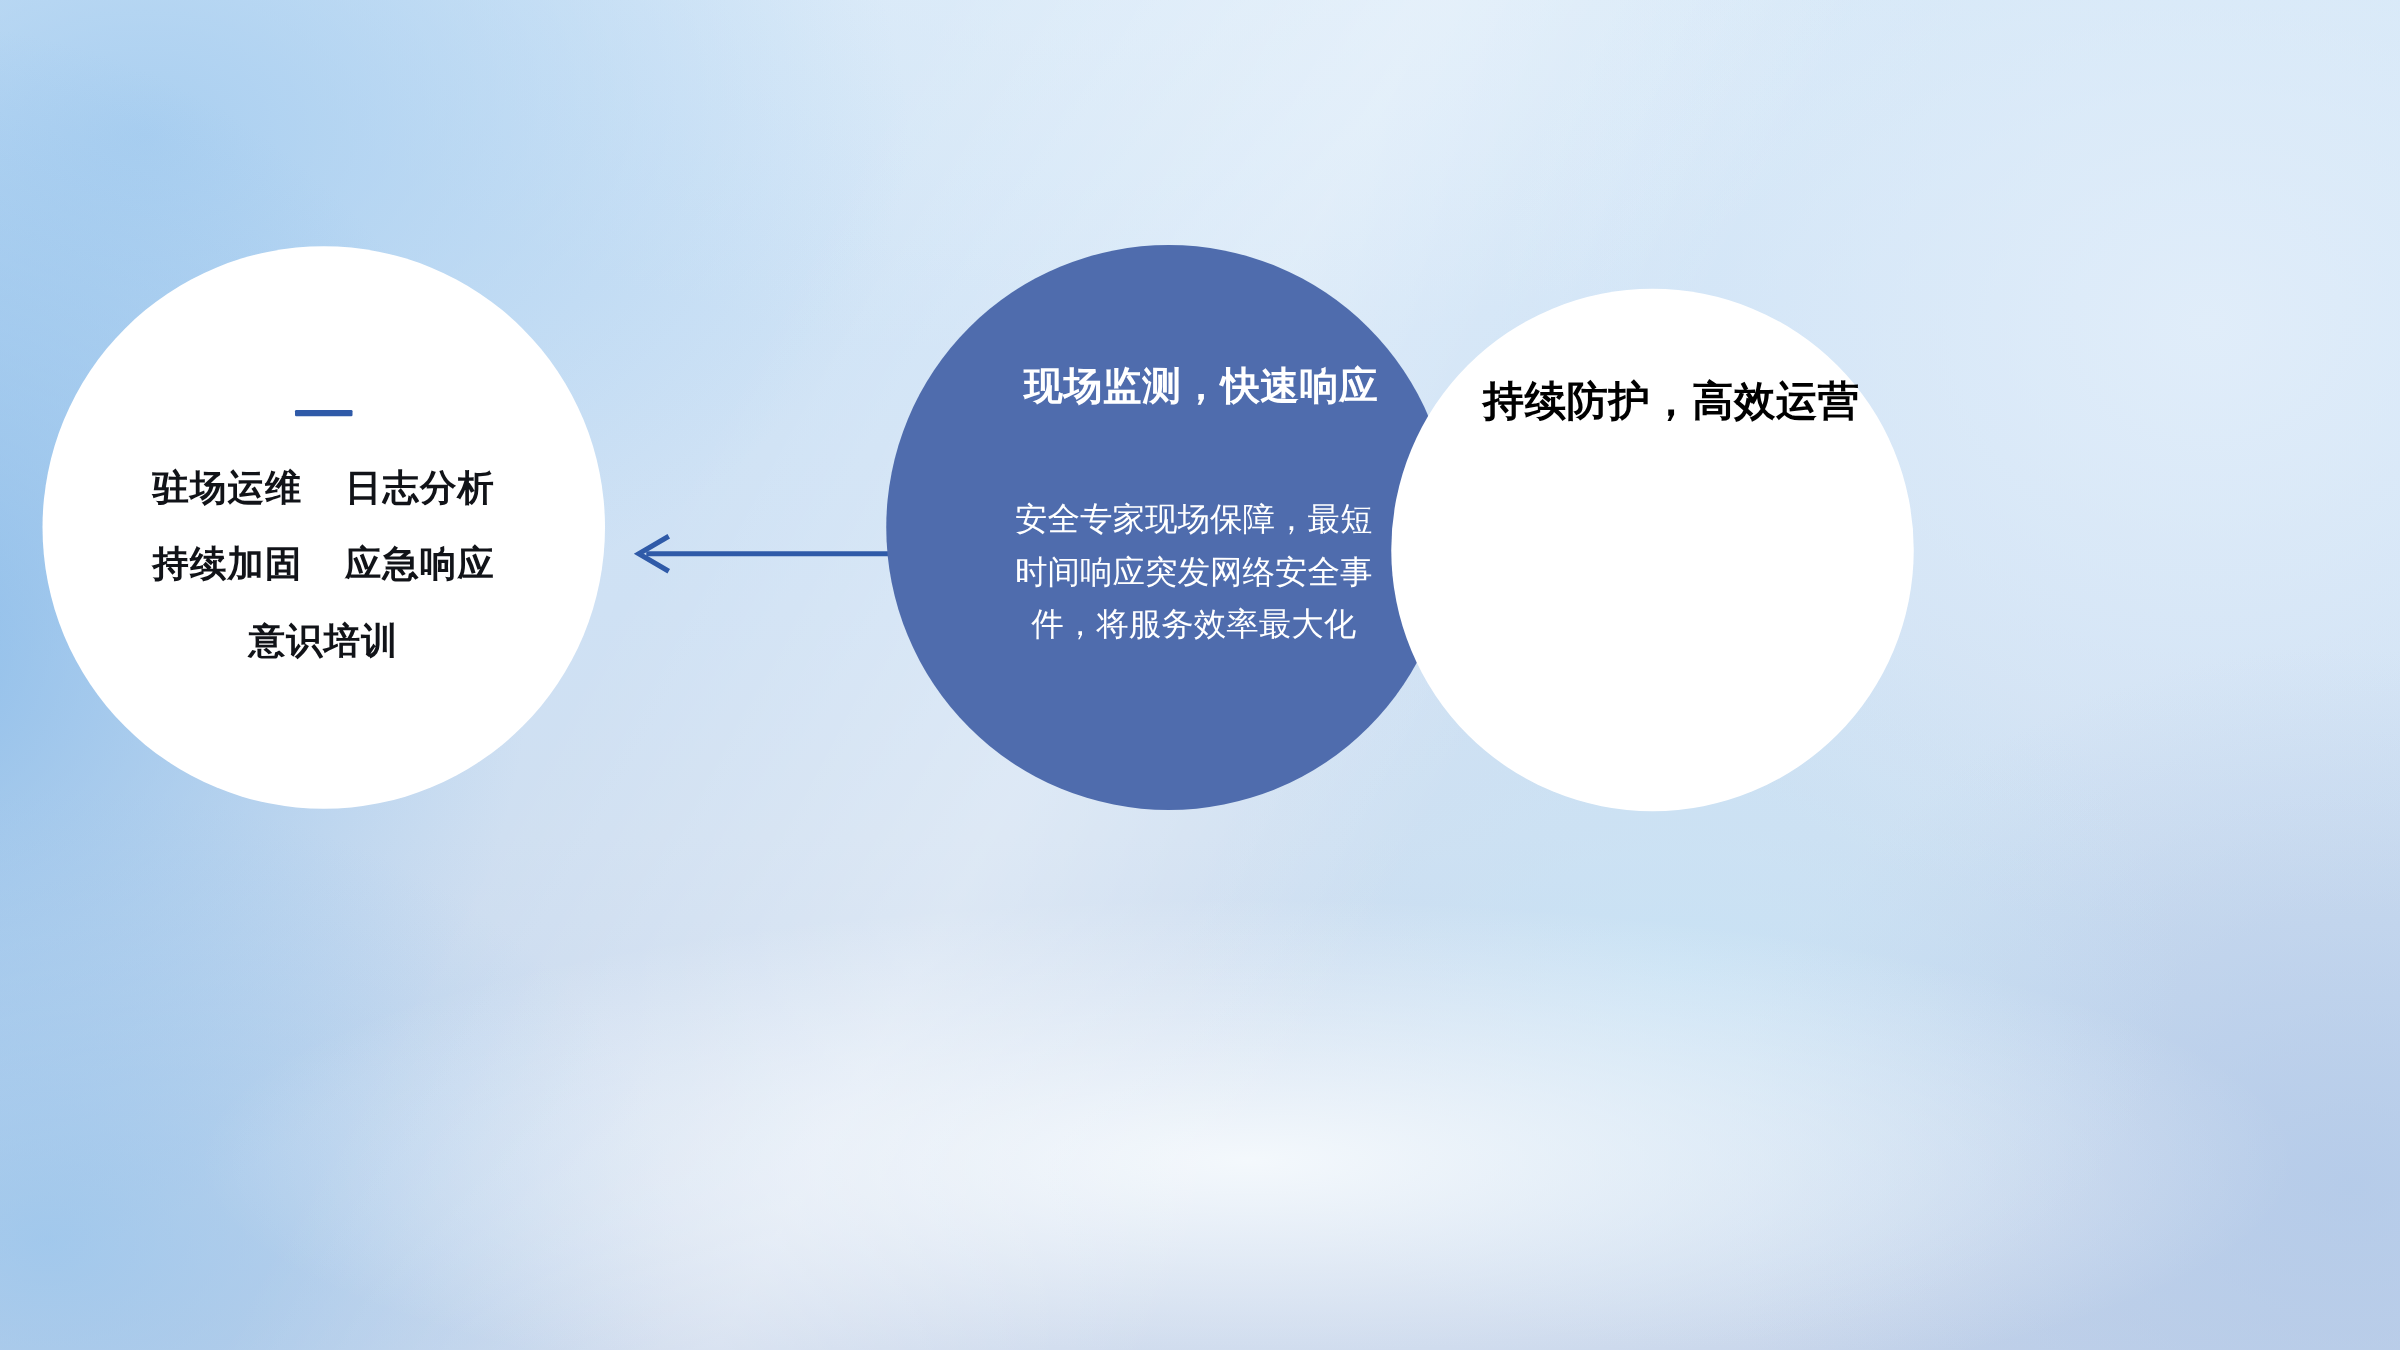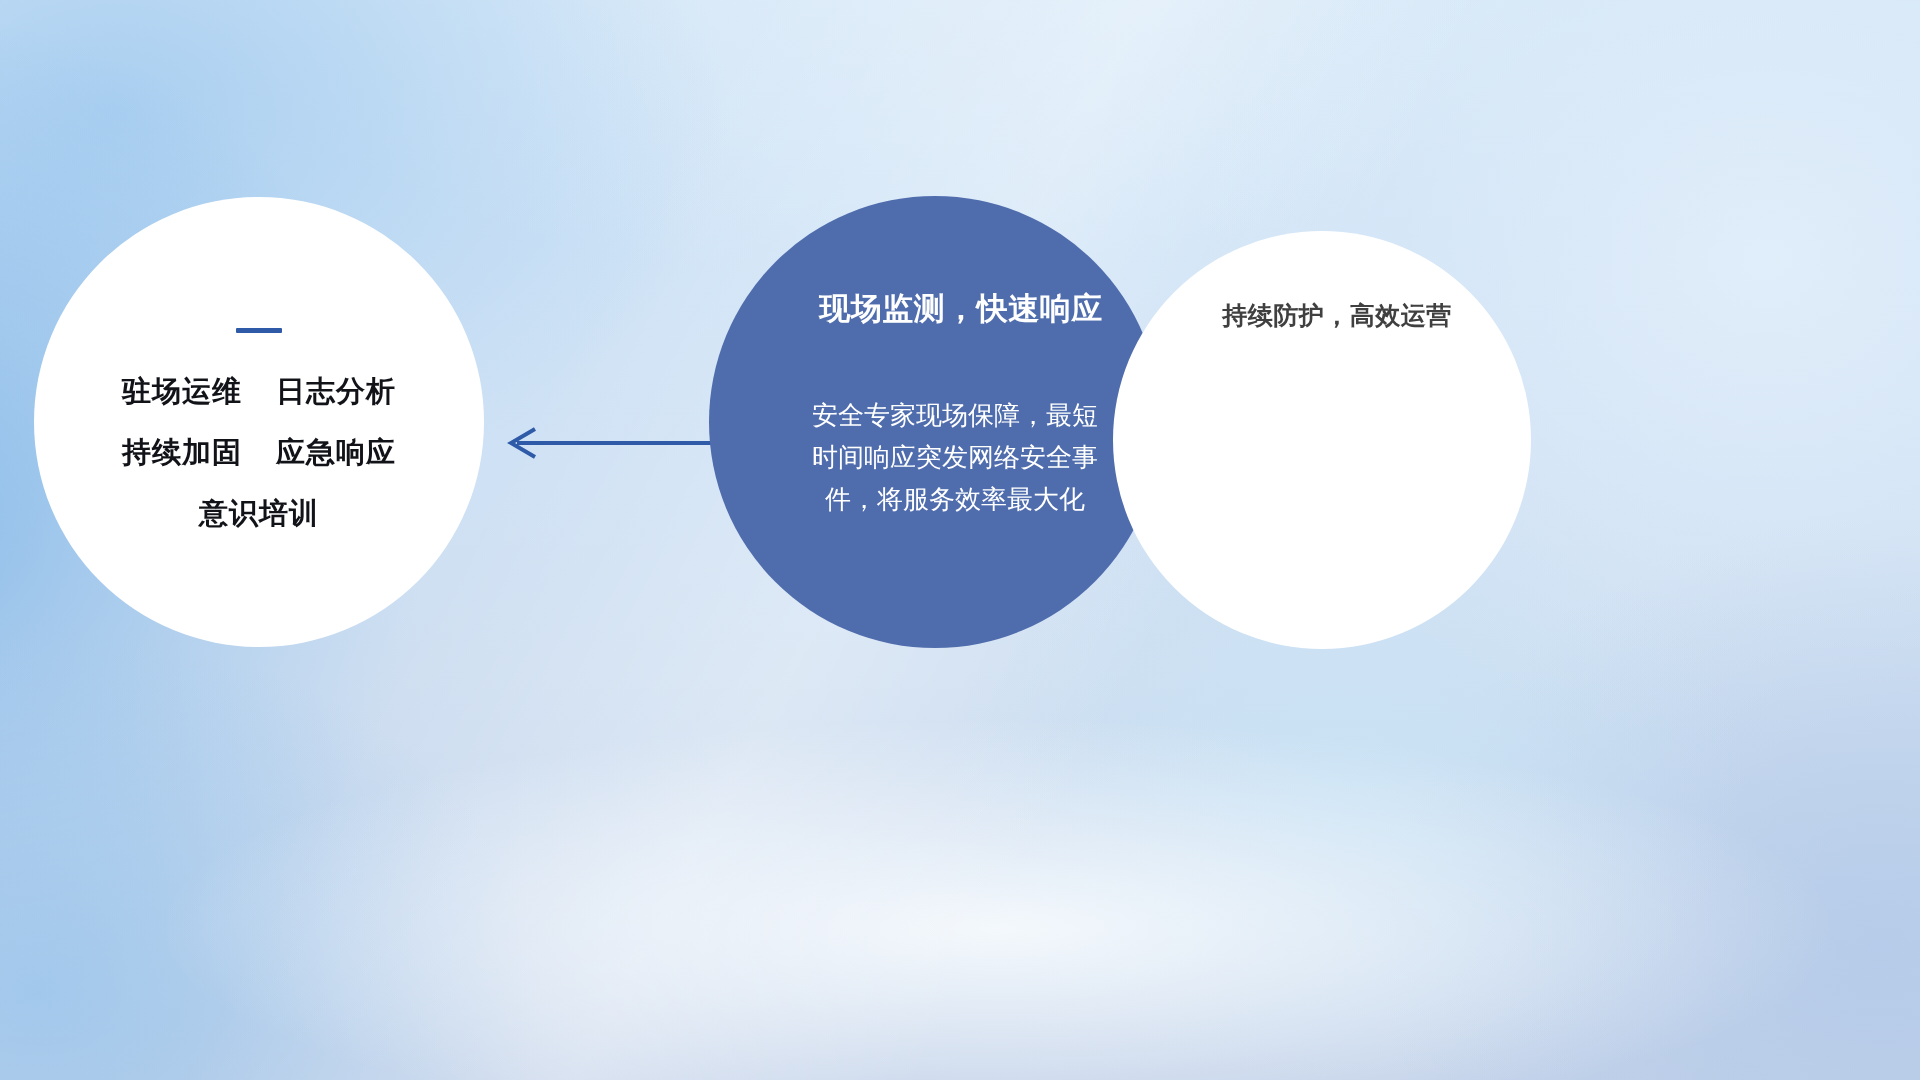--- a/index.html
+++ b/index.html
@@ -179,23 +179,23 @@
     position: absolute;
     inset: 0;
     display: flex;
     flex-direction: column;
     align-items: center;
     justify-content: flex-start;
     padding: 68px 28px 0 28px;
     box-sizing: border-box;
   }
   .right-title {
-    font-size: 25px;
+    font-size: 33px;
     font-weight: bold;
-    color: #404040;
+    color: #000000;
     white-space: nowrap;
     letter-spacing: 0.5px;
     margin-left: 30px;
   }
   .right-body {
     margin-top: 58px;
     font-size: 26px;
     line-height: 1.62;
     color: #16181c;
     text-align: center;

